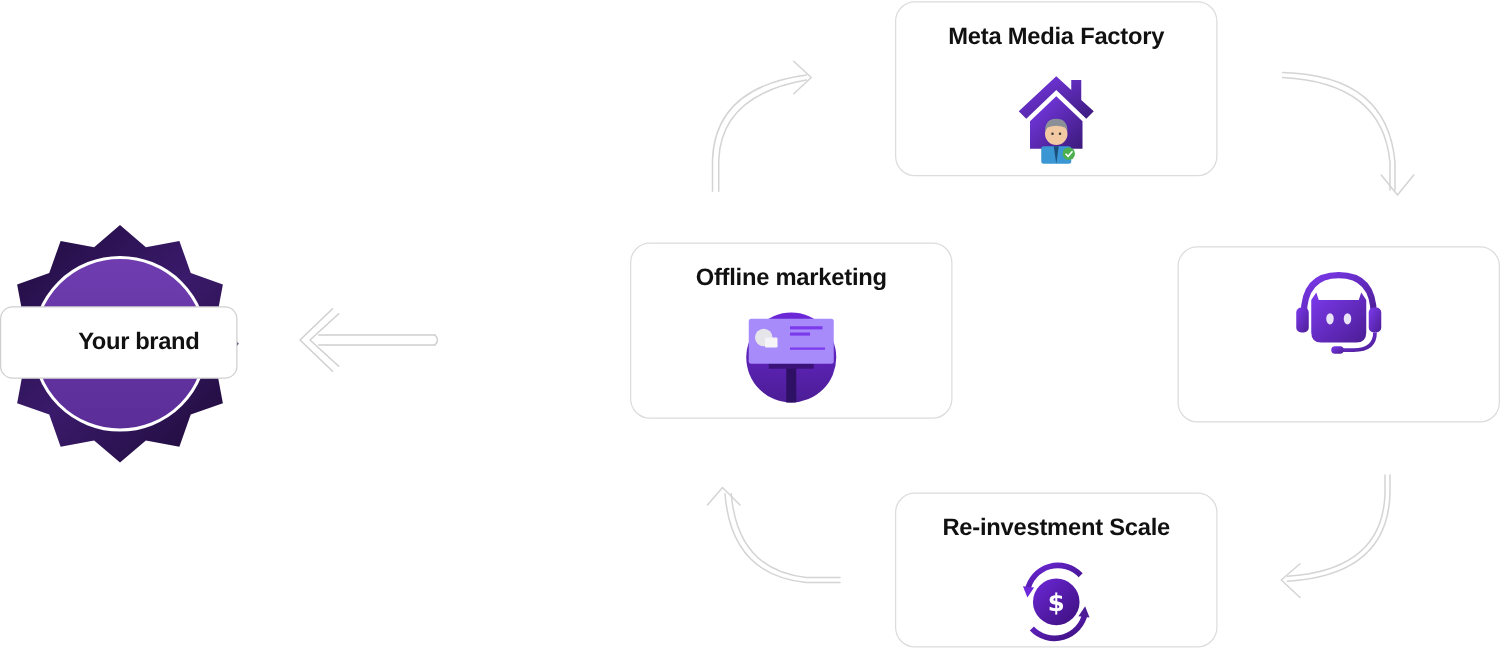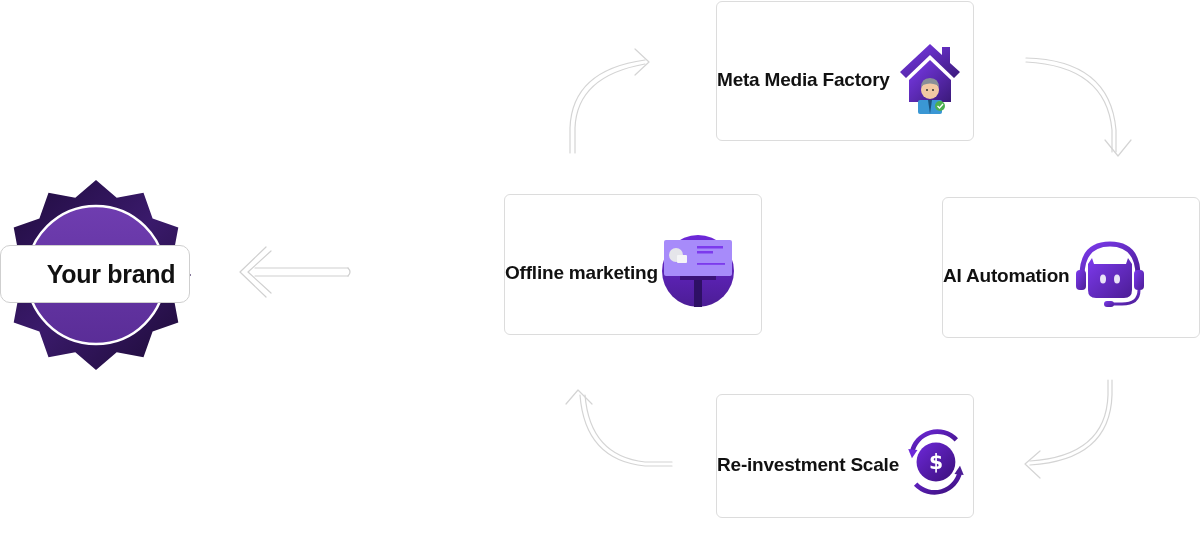--- a/index.html
+++ b/index.html
@@ -5,23 +5,23 @@
   html, body { margin: 0; padding: 0; }
   body {
     width: 1200px; height: 535px; position: relative; overflow: hidden;
     background: #ffffff;
     font-family: "Liberation Sans", "DejaVu Sans", sans-serif;
   }
   .card {
     position: absolute;
     background: #ffffff;
     border: 1px solid #dcdcdc;
-    border-radius: 6px;
+    border-radius: 16px;
     box-sizing: border-box;
-    display: flex; flex-direction: row; align-items: center; text-align: center;
+    display: flex; flex-direction: column; align-items: center; text-align: center;
   }
   .card .title {
     font-weight: 700; font-size: 19px; color: #111111;
     letter-spacing: -0.2px;
     margin-top: 17px;
     white-space: nowrap;
   }
   .card .icon { margin-top: 14px; width: 80px; height: 80px; display: block; }
   #card-meta     { left: 716px; top: 1px;   width: 258px; height: 140px; }
   #card-offline  { left: 504px; top: 194px; width: 258px; height: 141px; }
@@ -30,21 +30,21 @@
 
   .arrows { position: absolute; left: 0; top: 0; width: 1200px; height: 535px; pointer-events: none; }
 
   #brand { position: absolute; left: 0; top: 180px; width: 192px; height: 192px; }
   #brand svg { position: absolute; left: 0; top: 0; }
   #brand-label {
     position: absolute; left: 0; top: 65px; width: 190px; height: 58px;
     background: #ffffff; border: 1px solid #cfcfcf; border-radius: 10px;
     box-sizing: border-box;
     display: flex; align-items: center; justify-content: center;
-    font-weight: 700; font-size: 25px; color: #111111; letter-spacing: -0.3px; padding-left: 32px;
+    font-weight: 700; font-size: 19px; color: #111111; letter-spacing: -0.3px; padding-left: 32px;
   }
 </style>
 </head>
 <body>
 
 <svg class="arrows" viewBox="0 0 1200 535">
   <g fill="none" stroke="#d4d4d4" stroke-width="1.2" stroke-linecap="round" stroke-linejoin="round">
 
     <g>
       <path d="M570 153 L570 128 Q572 70 645 60"></path>
@@ -136,21 +136,20 @@
     <rect x="6" y="9" width="68" height="36" rx="2" fill="#a78bfa"></rect>
     <circle cx="18" cy="24" r="7" fill="#e5e5ea"></circle>
     <rect x="19" y="24" width="10" height="8" rx="1" fill="#f5f5f7"></rect>
     <rect x="39" y="15" width="26" height="2.5" fill="#7c3aed"></rect>
     <rect x="39" y="20" width="16" height="2.5" fill="#7c3aed"></rect>
     <rect x="39" y="32" width="28" height="1.8" fill="#7c3aed"></rect>
   </svg>
 </div>
 
 <div class="card" id="card-ai">
-  <div class="title">AI Automation</div>
   <svg class="icon" viewBox="0 0 80 80" style="margin-top:12px">
     <defs>
       <linearGradient id="gBot" x1="0" y1="0" x2="1" y2="1">
         <stop offset="0" stop-color="#7c3aed"></stop>
         <stop offset="1" stop-color="#4c1d95"></stop>
       </linearGradient>
     </defs>
     <path d="M12 42 Q12 10 40 10 Q68 10 68 42" fill="none" stroke="url(#gBot)" stroke-width="5"></path>
     <rect x="6" y="36" width="10" height="20" rx="4" fill="url(#gBot)"></rect>
     <rect x="64" y="36" width="10" height="20" rx="4" fill="url(#gBot)"></rect>

